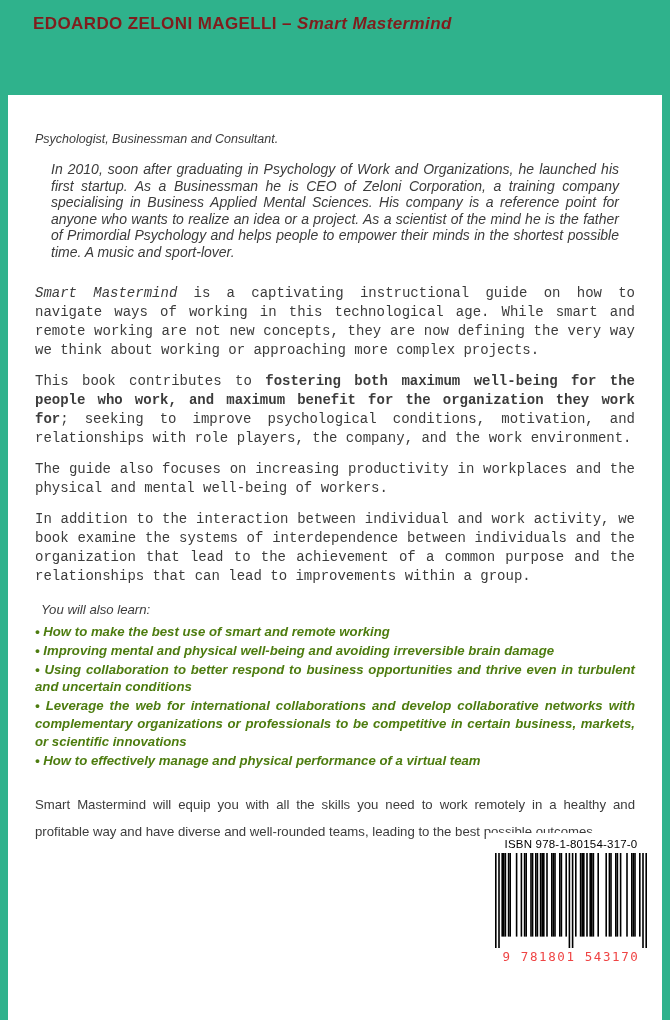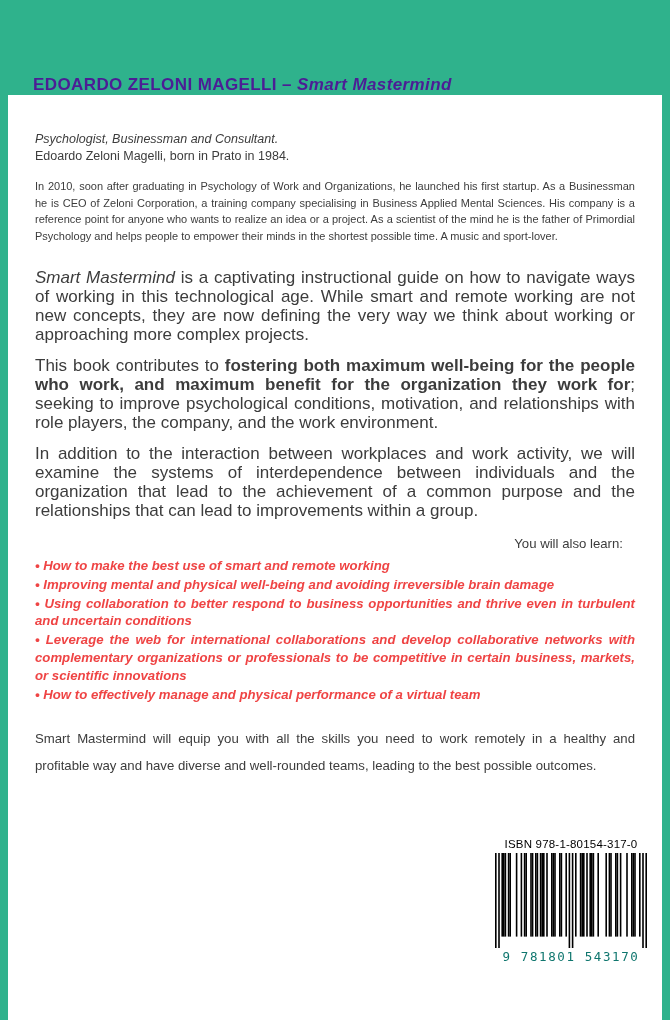--- a/index.html
+++ b/index.html
@@ -7,107 +7,107 @@
     position:relative;
     width:670px; height:1020px;
     margin:0 auto;
     background:#2fb28c;
     font-family:"Liberation Sans", sans-serif;
     overflow:hidden;
   }
   
   .header-band {
     position:absolute; top:0; left:0; right:0; height:95px;
-    display:flex; align-items:flex-end;
+    display:flex; align-items:flex-start;
     padding:14px 33px 0; box-sizing:border-box;
-    color:#4c1d95;
+    color:#7f1d1d;
   }
   .header-text {
     font-size:17px; font-weight:bold; letter-spacing:0.4px;
     white-space:nowrap;
   }
   .header-text .title-i { font-style:italic; }
   
   .panel {
     position:absolute; top:95px; left:8px; right:8px; height:937px;
     background:#ffffff;
     padding:36px 27px 14px; box-sizing:border-box;
     color:#3c3c3c;
     overflow:hidden;
   }
   .bio-lines { font-size:12.5px; line-height:17px; margin:0 0 13px; }
   .bio-line1 { font-style:italic; }
   .bio-line2 { font-style:normal; }
   .bio-para {
-    font-size:11px; line-height:16.5px; 
-    text-align:justify; margin:0 0 24px;
+    font-size:14px; line-height:16.5px; font-style:italic;
+    text-align:justify; margin:0 16px 24px;
   }
   .body-p {
-    font-size:17px; line-height:19px;
-    text-align:justify; margin:0 0 12px;
+    font-size:14px; line-height:19px;
+    text-align:justify; margin:0 0 12px;font-family:Liberation Mono, monospace;
   }
   .body-p .i { font-style:italic; }
   .body-p .b { font-weight:bold; }
   .learn-intro {
-    font-size:13.2px; margin:16px 12px 6px;text-align:right;
+    font-size:13.2px; font-style:italic; margin:16px 6px 6px;
   }
   .learn-list { list-style:none; margin:0 0 8px; padding:0; }
   .learn-list li {
     font-size:13.2px; line-height:17.8px;
     font-weight:bold; font-style:italic;
     text-align:justify; margin:1px 0;
-    color:#ef4444;
+    color:#4d7c0f;
   }
   .learn-list li::before { content:"\2022\00a0"; }
   .closing {
     font-size:13.2px; line-height:27px;
     text-align:justify; margin:22px 0 0;
   }
   
   .isbn-box {
     position:absolute; right:14px; bottom:45px;
     width:170px; height:142px;
     background:#ffffff;
     display:flex; flex-direction:column; align-items:center;
     padding:5px 8px 4px; box-sizing:border-box;
   }
   .isbn-label {
     font-size:11.5px; color:#000; letter-spacing:0.2px; white-space:nowrap;text-align:right;
   }
   .barcode-svg { width:152px; height:95px; margin-top:3px; display:block; }
   .barcode-digits {
-    font-size:12.5px; color:#0f766e;
+    font-size:12.5px; color:#ef4444;
     font-family:"DejaVu Sans Mono", monospace;
     letter-spacing:1.6px; white-space:nowrap; margin-top:1px;
   }
 </style>
 </head>
 <body>
 
 <div class="page">
 
   <div class="header-band">
     <div class="header-text"><span>EDOARDO ZELONI MAGELLI</span><span> – </span><span class="title-i">Smart Mastermind</span></div>
   </div>
 
   <div class="panel">
 
     <p class="bio-lines">
       <span class="bio-line1">Psychologist, Businessman and Consultant.</span><br>
-      <span class="bio-line2">Edoardo Zeloni Magelli, born in Prato in 1984.</span>
     </p>
 
     <p class="bio-para">In 2010, soon after graduating in Psychology of Work and Organizations, he launched his first startup. As a Businessman he is CEO of Zeloni Corporation, a training company specialising in Business Applied Mental Sciences. His company is a reference point for anyone who wants to realize an idea or a project. As a scientist of the mind he is the father of Primordial Psychology and helps people to empower their minds in the shortest possible time. A music and sport-lover.</p>
 
     <p class="body-p"><span class="i">Smart Mastermind</span><span> is a captivating instructional guide on how to navigate ways of working in this technological age. While smart and remote working are not new concepts, they are now defining the very way we think about working or approaching more complex projects.</span></p>
 
     <p class="body-p"><span>This book contributes to </span><span class="b">fostering both maximum well-being for the people who work, and maximum benefit for the organization they work for</span><span>; seeking to improve psychological conditions, motivation, and relationships with role players, the company, and the work environment.</span></p>
 
+    <p class="body-p">The guide also focuses on increasing productivity in workplaces and the physical and mental well-being of workers.</p>
 
-    <p class="body-p">In addition to the interaction between workplaces and work activity, we will examine the systems of interdependence between individuals and the organization that lead to the achievement of a common purpose and the relationships that can lead to improvements within a group.</p>
+    <p class="body-p">In addition to the interaction between individual and work activity, we book examine the systems of interdependence between individuals and the organization that lead to the achievement of a common purpose and the relationships that can lead to improvements within a group.</p>
 
     <p class="learn-intro">You will also learn:</p>
 
     <ul class="learn-list">
       <li>How to make the best use of smart and remote working</li>
       <li>Improving mental and physical well-being and avoiding irreversible brain damage</li>
       <li>Using collaboration to better respond to business opportunities and thrive even in turbulent and uncertain conditions</li>
       <li>Leverage the web for international collaborations and develop collaborative networks with complementary organizations or professionals to be competitive in certain business, markets, or scientific innovations</li>
       <li>How to effectively manage and physical performance of a virtual team</li>
     </ul>

